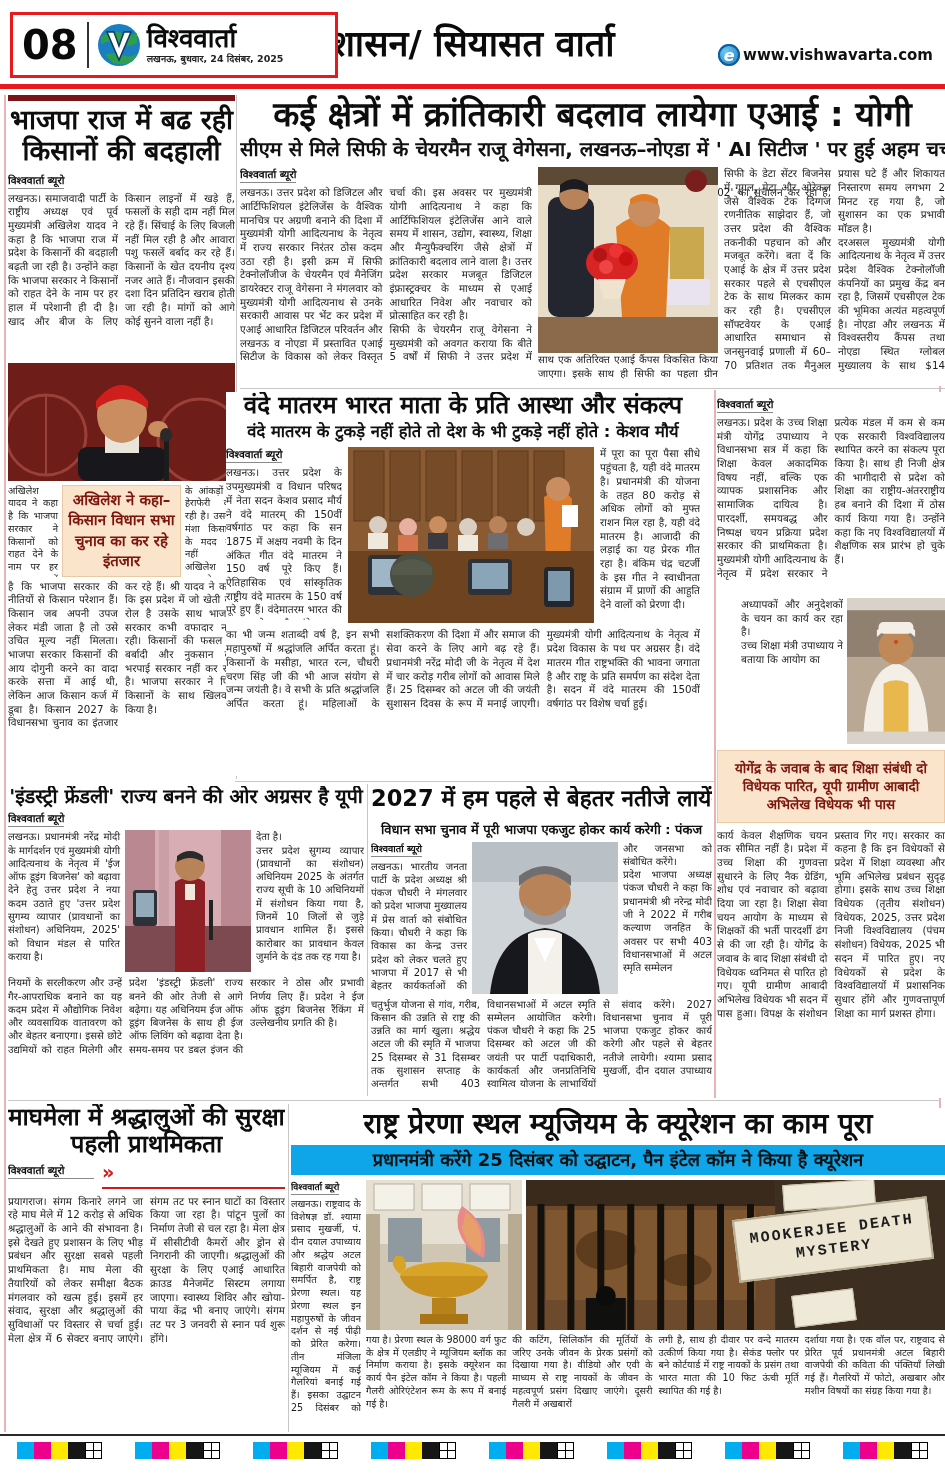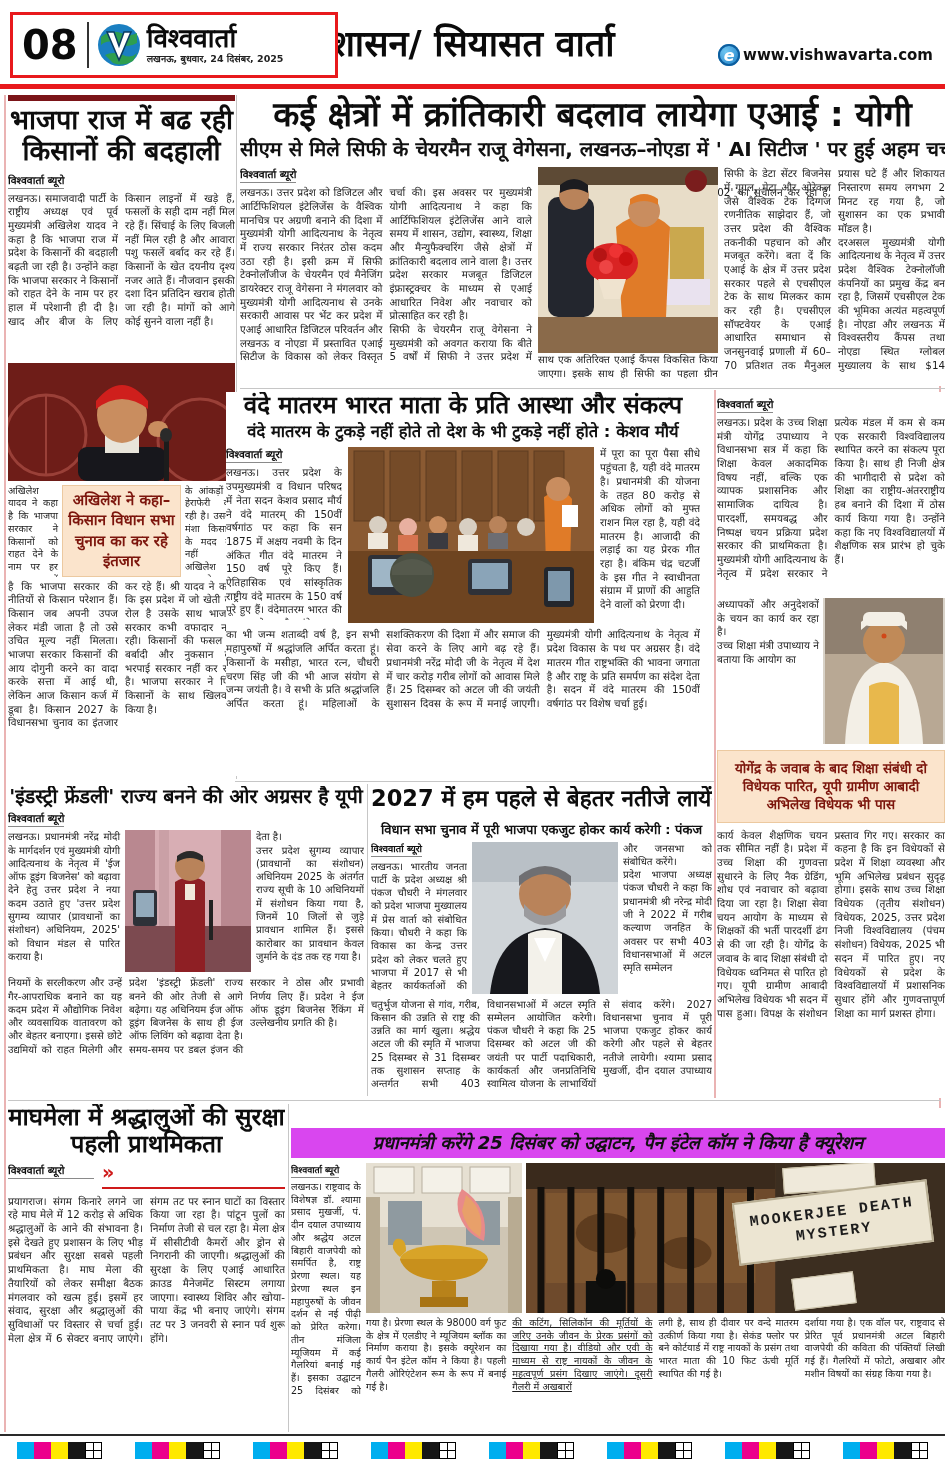--- a/index.html
+++ b/index.html
@@ -208,21 +208,21 @@
         </svg>
       </div>
       <div class="body" style="flex:1;overflow:hidden;">में पूरा का पूरा पैसा सीधे पहुंचता है, यही वंदे मातरम है। प्रधानमंत्री की योजना के तहत 80 करोड़ से अधिक लोगों को मुफ्त राशन मिल रहा है, यही वंदे मातरम है। आजादी की लड़ाई का यह प्रेरक गीत रहा है। बंकिम चंद्र चटर्जी के इस गीत ने स्वाधीनता संग्राम में प्राणों की आहुति देने वालों को प्रेरणा दी।</div>
     </div>
     <div class="body cols3" style="height:136px;margin-top:5px;">का भी जन्म शताब्दी वर्ष है, इन सभी महापुरुषों में श्रद्धांजलि अर्पित करता हूं। किसानों के मसीहा, भारत रत्न, चौधरी चरण सिंह जी की भी आज संयोग से जन्म जयंती है। वे सभी के प्रति श्रद्धांजलि अर्पित करता हूं। महिलाओं के सशक्तिकरण की दिशा में और समाज की सेवा करने के लिए आगे बढ़ रहे हैं। प्रधानमंत्री नरेंद्र मोदी जी के नेतृत्व में देश में चार करोड़ गरीब लोगों को आवास मिले हैं। 25 दिसम्बर को अटल जी की जयंती सुशासन दिवस के रूप में मनाई जाएगी। मुख्यमंत्री योगी आदित्यनाथ के नेतृत्व में प्रदेश विकास के पथ पर अग्रसर है। वंदे मातरम गीत राष्ट्रभक्ति की भावना जगाता है और राष्ट्र के प्रति समर्पण का संदेश देता है। सदन में वंदे मातरम की 150वीं वर्षगांठ पर विशेष चर्चा हुई।</div>
   </div>
 
   <div class="art" style="left:717px;top:392px;width:228px;height:706px;">
     <div class="byline" style="margin-top:5px;">विश्ववार्ता ब्यूरो</div>
     <div class="body cols2" style="height:178px;">लखनऊ। प्रदेश के उच्च शिक्षा मंत्री योगेंद्र उपाध्याय ने विधानसभा सत्र में कहा कि शिक्षा केवल अकादमिक विषय नहीं, बल्कि एक व्यापक प्रशासनिक और सामाजिक दायित्व है। पारदर्शी, समयबद्ध और निष्पक्ष चयन प्रक्रिया प्रदेश सरकार की प्राथमिकता है। मुख्यमंत्री योगी आदित्यनाथ के नेतृत्व में प्रदेश सरकार ने प्रत्येक मंडल में कम से कम एक सरकारी विश्वविद्यालय स्थापित करने का संकल्प पूरा किया है। साथ ही निजी क्षेत्र की भागीदारी से प्रदेश को शिक्षा का राष्ट्रीय-अंतरराष्ट्रीय हब बनाने की दिशा में ठोस कार्य किया गया है। उन्होंने कहा कि नए विश्वविद्यालयों में शैक्षणिक सत्र प्रारंभ हो चुके हैं।</div>
-    <div style="display:flex;gap:4px;margin-top:4px;height:146px;overflow:hidden;">
+    <div style="display:flex;gap:4px;margin-top:4px;height:146px;overflow:hidden;padding-left:24px;">
       <div class="body" style="width:102px;">अध्यापकों और अनुदेशकों के चयन का कार्य कर रहा है।
 उच्च शिक्षा मंत्री उपाध्याय ने बताया कि आयोग का</div>
       <div class="photo" style="flex:1;">
         <svg viewBox="0 0 118 146">
           <rect width="118" height="146" fill="#b8a894"></rect>
           <rect x="0" y="0" width="118" height="56" fill="#8f8070"></rect>
           <path d="M20 146 Q24 70 59 64 Q94 70 98 146 Z" fill="#f3efe6"></path>
           <circle cx="59" cy="44" r="21" fill="#c08a58"></circle>
           <path d="M36 32 Q59 10 82 32 L82 24 Q59 4 36 24 Z" fill="#f3efe6"></path>
           <rect x="38" y="14" width="42" height="14" rx="6" fill="#f3efe6"></rect>
@@ -293,21 +293,22 @@
     <div style="display:flex;gap:8px;margin-top:4px;align-items:flex-start;">
       <div class="byline" style="width:86px;flex:none;">विश्ववार्ता ब्यूरो</div>
       <div style="flex:1;border-bottom:2px solid #cf1a1a;padding-bottom:5px;display:flex;gap:5px;">
         <span style="color:#cf1a1a;font-size:19px;font-weight:800;line-height:1;">»</span>
       </div>
     </div>
     <div class="body cols2" style="height:236px;margin-top:6px;">प्रयागराज। संगम किनारे लगने जा रहे माघ मेले में 12 करोड़ से अधिक श्रद्धालुओं के आने की संभावना है। इसे देखते हुए प्रशासन के लिए भीड़ प्रबंधन और सुरक्षा सबसे पहली प्राथमिकता है। माघ मेला की तैयारियों को लेकर समीक्षा बैठक मंगलवार को खत्म हुई। इसमें हर संवाद, सुरक्षा और श्रद्धालुओं की सुविधाओं पर विस्तार से चर्चा हुई। मेला क्षेत्र में 6 सेक्टर बनाए जाएंगे। संगम तट पर स्नान घाटों का विस्तार किया जा रहा है। पांटून पुलों का निर्माण तेजी से चल रहा है। मेला क्षेत्र में सीसीटीवी कैमरों और ड्रोन से निगरानी की जाएगी। श्रद्धालुओं की सुरक्षा के लिए एआई आधारित क्राउड मैनेजमेंट सिस्टम लगाया जाएगा। स्वास्थ्य शिविर और खोया-पाया केंद्र भी बनाए जाएंगे। संगम तट पर 3 जनवरी से स्नान पर्व शुरू होंगे।</div>
   </div>
 
   <div class="art" style="left:291px;top:1108px;width:654px;height:324px;">
-    <div class="sub one-line" style="font-size:18px;background:#d946ef;padding:4px 0;margin-top:20px;font-weight:800;font-style:italic;">प्रधानमंत्री करेंगे 25 दिसंबर को उद्घाटन, पैन इंटेल कॉम ने किया है क्यूरेशन</div>
+    <div class="hl one-line" style="font-size:28px;">राष्ट्र प्रेरणा स्थल म्यूजियम के क्यूरेशन का काम पूरा</div>
+    <div class="sub one-line" style="font-size:18px;background:#0ea5e9;padding:4px 0;margin-top:5px;font-weight:800;">प्रधानमंत्री करेंगे 25 दिसंबर को उद्घाटन, पैन इंटेल कॉम ने किया है क्यूरेशन</div>
     <div style="display:flex;gap:5px;margin-top:5px;height:238px;overflow:hidden;">
       <div style="width:70px;flex:none;">
         <div class="byline" style="font-size:9px;">विश्ववार्ता ब्यूरो</div>
         <div class="body" style="font-size:9.6px;height:216px;overflow:hidden;">लखनऊ। राष्ट्रवाद के विशेषज्ञ डॉ. श्यामा प्रसाद मुखर्जी, पं. दीन दयाल उपाध्याय और श्रद्धेय अटल बिहारी वाजपेयी को समर्पित है, राष्ट्र प्रेरणा स्थल। यह प्रेरणा स्थल इन महापुरुषों के जीवन दर्शन से नई पीढ़ी को प्रेरित करेगा। तीन मंजिला म्यूजियम में कई गैलरियां बनाई गई हैं। इसका उद्घाटन 25 दिसंबर को होगा।</div>
       </div>
       <div style="flex:1;display:flex;flex-direction:column;">
         <div style="display:flex;gap:4px;height:150px;flex:none;">
           <div class="photo" style="width:156px;flex:none;">
             <svg viewBox="0 0 156 150">
               <rect width="156" height="150" fill="#cfc6b4"></rect>
@@ -350,21 +351,21 @@
               <circle cx="80" cy="116" r="10" fill="#0c0c0a"></circle>
               <rect x="250" y="0" width="170" height="150" fill="#3c2e20"></rect>
             </svg>
             <div class="doc" style="right:70px;top:2px;width:90px;height:24px;transform:rotate(-4deg);"></div>
             <div class="sign">MOOKERJEE DEATH MYSTERY</div>
             <div class="doc" style="right:90px;bottom:6px;width:60px;height:30px;transform:rotate(-7deg);"></div>
           </div>
         </div>
         <div style="display:flex;gap:6px;margin-top:4px;flex:1;overflow:hidden;">
           <div class="body" style="flex:1;font-size:9.6px;">गया है। प्रेरणा स्थल के 98000 वर्ग फुट के क्षेत्र में एलडीए ने म्यूजियम ब्लॉक का निर्माण कराया है। इसके क्यूरेशन का कार्य पैन इंटेल कॉम ने किया है। पहली गैलरी ओरिएंटेशन रूम के रूप में बनाई गई है।</div>
-          <div class="body" style="flex:1;font-size:9.6px;text-decoration:underline;">की कटिंग, सिलिकॉन की मूर्तियों के जरिए उनके जीवन के प्रेरक प्रसंगों को दिखाया गया है। वीडियो और एवी के माध्यम से राष्ट्र नायकों के जीवन के महत्वपूर्ण प्रसंग दिखाए जाएंगे। दूसरी गैलरी में अखबारों</div>
+          <div class="body" style="flex:1;font-size:9.6px;">की कटिंग, सिलिकॉन की मूर्तियों के जरिए उनके जीवन के प्रेरक प्रसंगों को दिखाया गया है। वीडियो और एवी के माध्यम से राष्ट्र नायकों के जीवन के महत्वपूर्ण प्रसंग दिखाए जाएंगे। दूसरी गैलरी में अखबारों</div>
           <div class="body" style="flex:1;font-size:9.6px;">लगी है, साथ ही दीवार पर वन्दे मातरम उत्कीर्ण किया गया है। सेकंड फ्लोर पर बने कोर्टयार्ड में राष्ट्र नायकों के प्रसंग तथा भारत माता की 10 फिट ऊंची मूर्ति स्थापित की गई है।</div>
           <div class="body" style="flex:1;font-size:9.6px;">दर्शाया गया है। एक वॉल पर, राष्ट्रवाद से प्रेरित पूर्व प्रधानमंत्री अटल बिहारी वाजपेयी की कविता की पंक्तियाँ लिखी गई हैं। गैलरियों में फोटो, अखबार और मशीन विषयों का संग्रह किया गया है।</div>
         </div>
       </div>
     </div>
   </div>
 
   <div class="foot-rule"></div>
   <div class="cmyk-row">
     <div class="cmyk-group">

